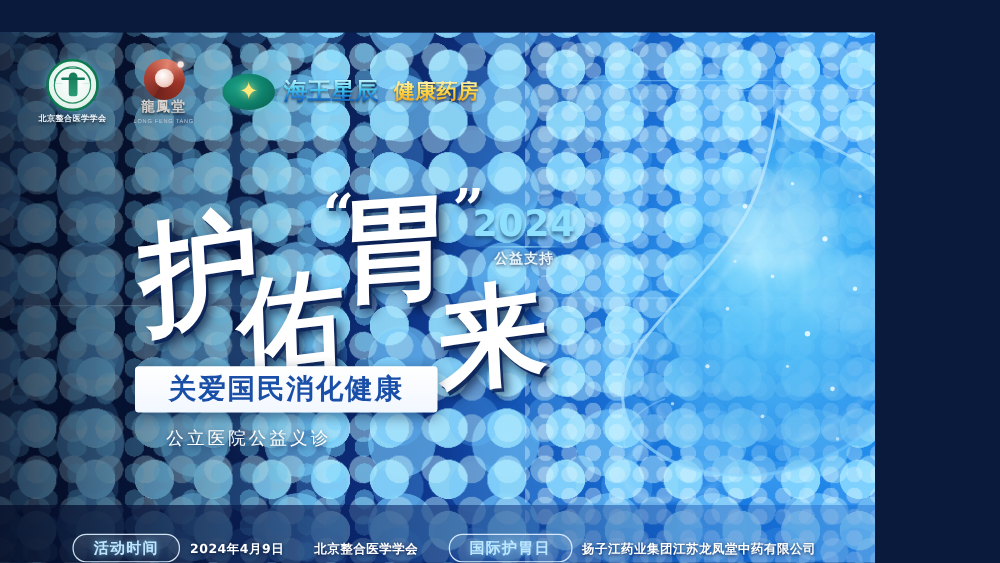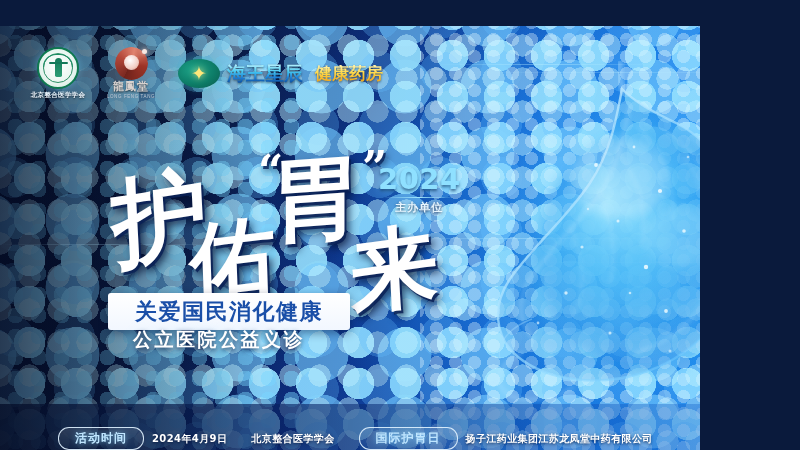--- a/index.html
+++ b/index.html
@@ -155,21 +155,21 @@
   .slogan-box {
      position:absolute; left:108px; top:267px; width:242px; height:37px;
      background:linear-gradient(180deg,#ffffff 0%,#f2f7ff 100%);
      border-radius:3px; display:flex; align-items:center; justify-content:center;
      box-shadow:0 3px 10px rgba(0,15,50,.45);
   }
   .slogan-box .txt { font-size:22px; font-weight:bold; letter-spacing:1.5px; line-height:1;
      color:#1a4fa8; font-family:"DejaVu Sans",sans-serif; }
 
   
-  .slogan2 { position:absolute; left:133px; top:304px; font-size:19px; font-weight:bold;
+  .slogan2 { position:absolute; left:133px; top:318px; font-size:14px; font-weight:normal;
      letter-spacing:2.5px; line-height:1; color:#ffffff; font-family:"DejaVu Sans",sans-serif;
      text-shadow:0 2px 5px rgba(2,18,58,.85), 0 0 12px rgba(120,200,255,.35); }
 
   
   .footer { position:absolute; left:0; bottom:0; width:800px; height:72px;
      background:linear-gradient(90deg, rgba(5,14,40,.78) 0%, rgba(8,32,95,.62) 35%, rgba(14,78,180,.42) 70%, rgba(20,110,220,.30) 100%); }
   .footer-row { position:absolute; left:58px; top:23px; display:flex; align-items:center; gap:0px; }
   .fitem { display:flex; align-items:center; gap:8px; margin-right:24px; }
   .pill {
      padding:2px 16px 3px; border:1px solid rgba(225,242,255,.92); border-radius:11px;
@@ -308,21 +308,21 @@
     <span class="qm qm-r">”</span>
     <span class="cal c-hu">护</span>
     <span class="cal c-you">佑</span>
     <span class="cal c-wei">胃</span>
     <span class="cal c-lai">来</span>
   </div>
 
   <div class="year-block">
     <div class="year">2024</div>
     <div class="year-rule"></div>
-    <div class="year-sub">主办单位</div>
+    <div class="year-sub">公益支持</div>
   </div>
 
   <div class="slogan-box">
     <span class="txt">关爱国民消化健康</span>
   </div>
   <div class="slogan2">公立医院公益义诊</div>
 
   <div class="footer">
     <div class="footer-row">
 

